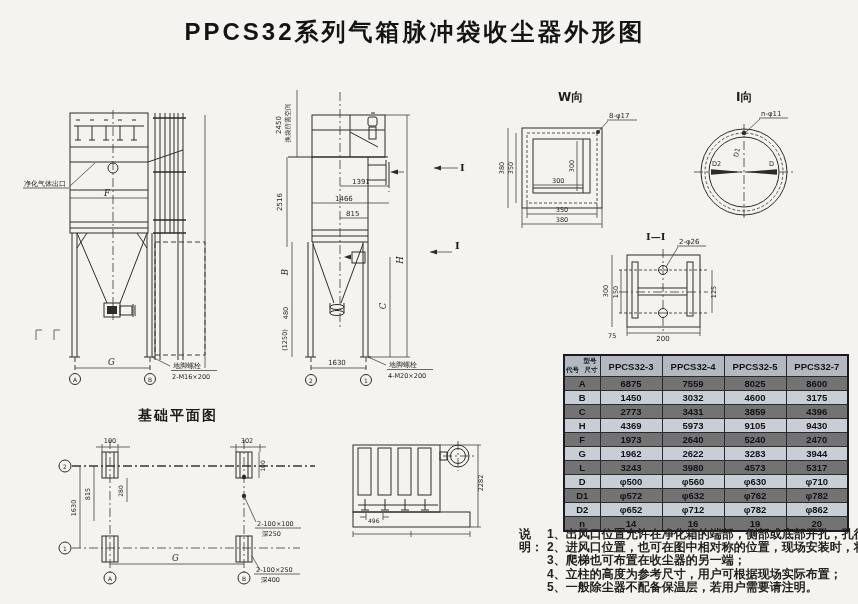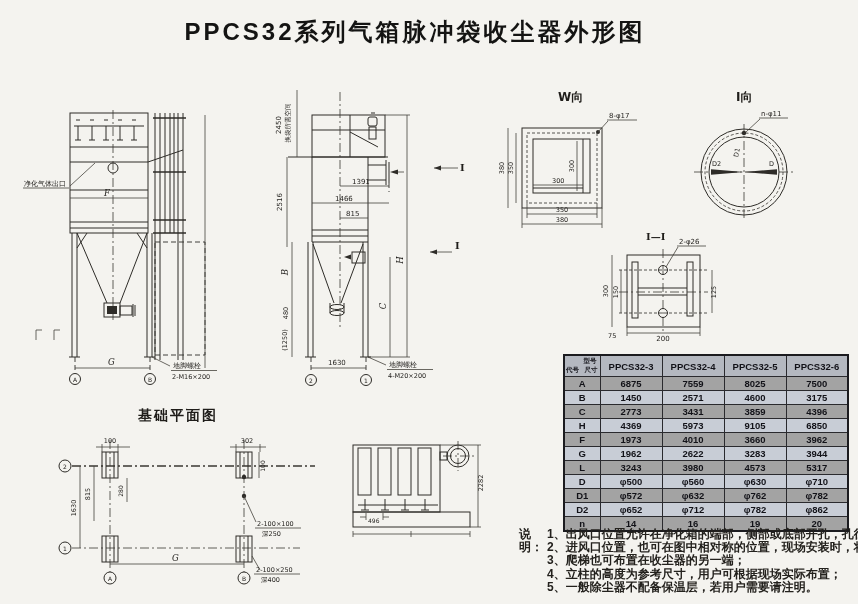--- a/index.html
+++ b/index.html
@@ -21,21 +21,21 @@
   .fillshape { fill:#2e2c28; stroke:none; }
   svg text { fill:#1f1d1a; font-family:"DejaVu Sans", sans-serif; font-size:7.5px; }
   svg text.t65 { font-size:6.5px; } svg text.t6 { font-size:6px; }
   svg text.t7 { font-size:7px; }
   svg text.vtitle { font-size:12px; font-weight:bold; }
   svg text.sec { font-size:10px; font-weight:bold; font-family:"DejaVu Serif", serif; }
   svg text.it { font-style:italic; font-family:"DejaVu Serif", serif; font-size:8.5px; }
 
   table.dims { position:absolute; left:563px; top:354px; width:286px;
                border-collapse:collapse; table-layout:fixed;
-               border:2px solid #1b1b1f; background:#a3a3a3; }
+               border:2px solid #1b1b1f; background:#737373; }
   table.dims th, table.dims td { border:1px solid #2a2a2e; text-align:center;
                font-size:9.5px; font-weight:bold; color:#121218; padding:0; height:13px; }
   table.dims thead th { background:#b4b8c0; height:20px; font-size:9.5px; }
   table.dims col.c0 { width:36px; }
   table.dims tbody tr.shaded { background:#c8cdd6; }
   th.corner { position:relative; padding:0;
     background:
       linear-gradient(to bottom right, transparent calc(50% - .6px), #2a2a2e calc(50% - .6px), #2a2a2e calc(50% + .6px), transparent calc(50% + .6px)),
       #b4b8c0; }
   th.corner span { position:absolute; font-size:6.5px; font-weight:bold; color:#16161c; }
@@ -352,58 +352,58 @@
     <thead>
       <tr>
         <th class="corner">
           <span class="c-top">型号</span>
           <span class="c-bl">代号</span>
           <span class="c-br">尺寸</span>
         </th>
         <th>PPCS32-3</th>
         <th>PPCS32-4</th>
         <th>PPCS32-5</th>
-        <th>PPCS32-6</th>
+        <th>PPCS32-7</th>
       </tr>
     </thead>
     <tbody>
         <tr>
           <td>A</td>
           <td>6875</td>
           <td>7559</td>
           <td>8025</td>
-          <td>7500</td>
+          <td>8600</td>
         </tr>
         <tr class="shaded">
           <td>B</td>
           <td>1450</td>
-          <td>2571</td>
+          <td>3032</td>
           <td>4600</td>
           <td>3175</td>
         </tr>
         <tr>
           <td>C</td>
           <td>2773</td>
           <td>3431</td>
           <td>3859</td>
           <td>4396</td>
         </tr>
         <tr class="shaded">
           <td>H</td>
           <td>4369</td>
           <td>5973</td>
           <td>9105</td>
-          <td>6850</td>
+          <td>9430</td>
         </tr>
         <tr>
           <td>F</td>
           <td>1973</td>
-          <td>4010</td>
-          <td>3660</td>
-          <td>3962</td>
+          <td>2640</td>
+          <td>5240</td>
+          <td>2470</td>
         </tr>
         <tr class="shaded">
           <td>G</td>
           <td>1962</td>
           <td>2622</td>
           <td>3283</td>
           <td>3944</td>
         </tr>
         <tr>
           <td>L</td>

